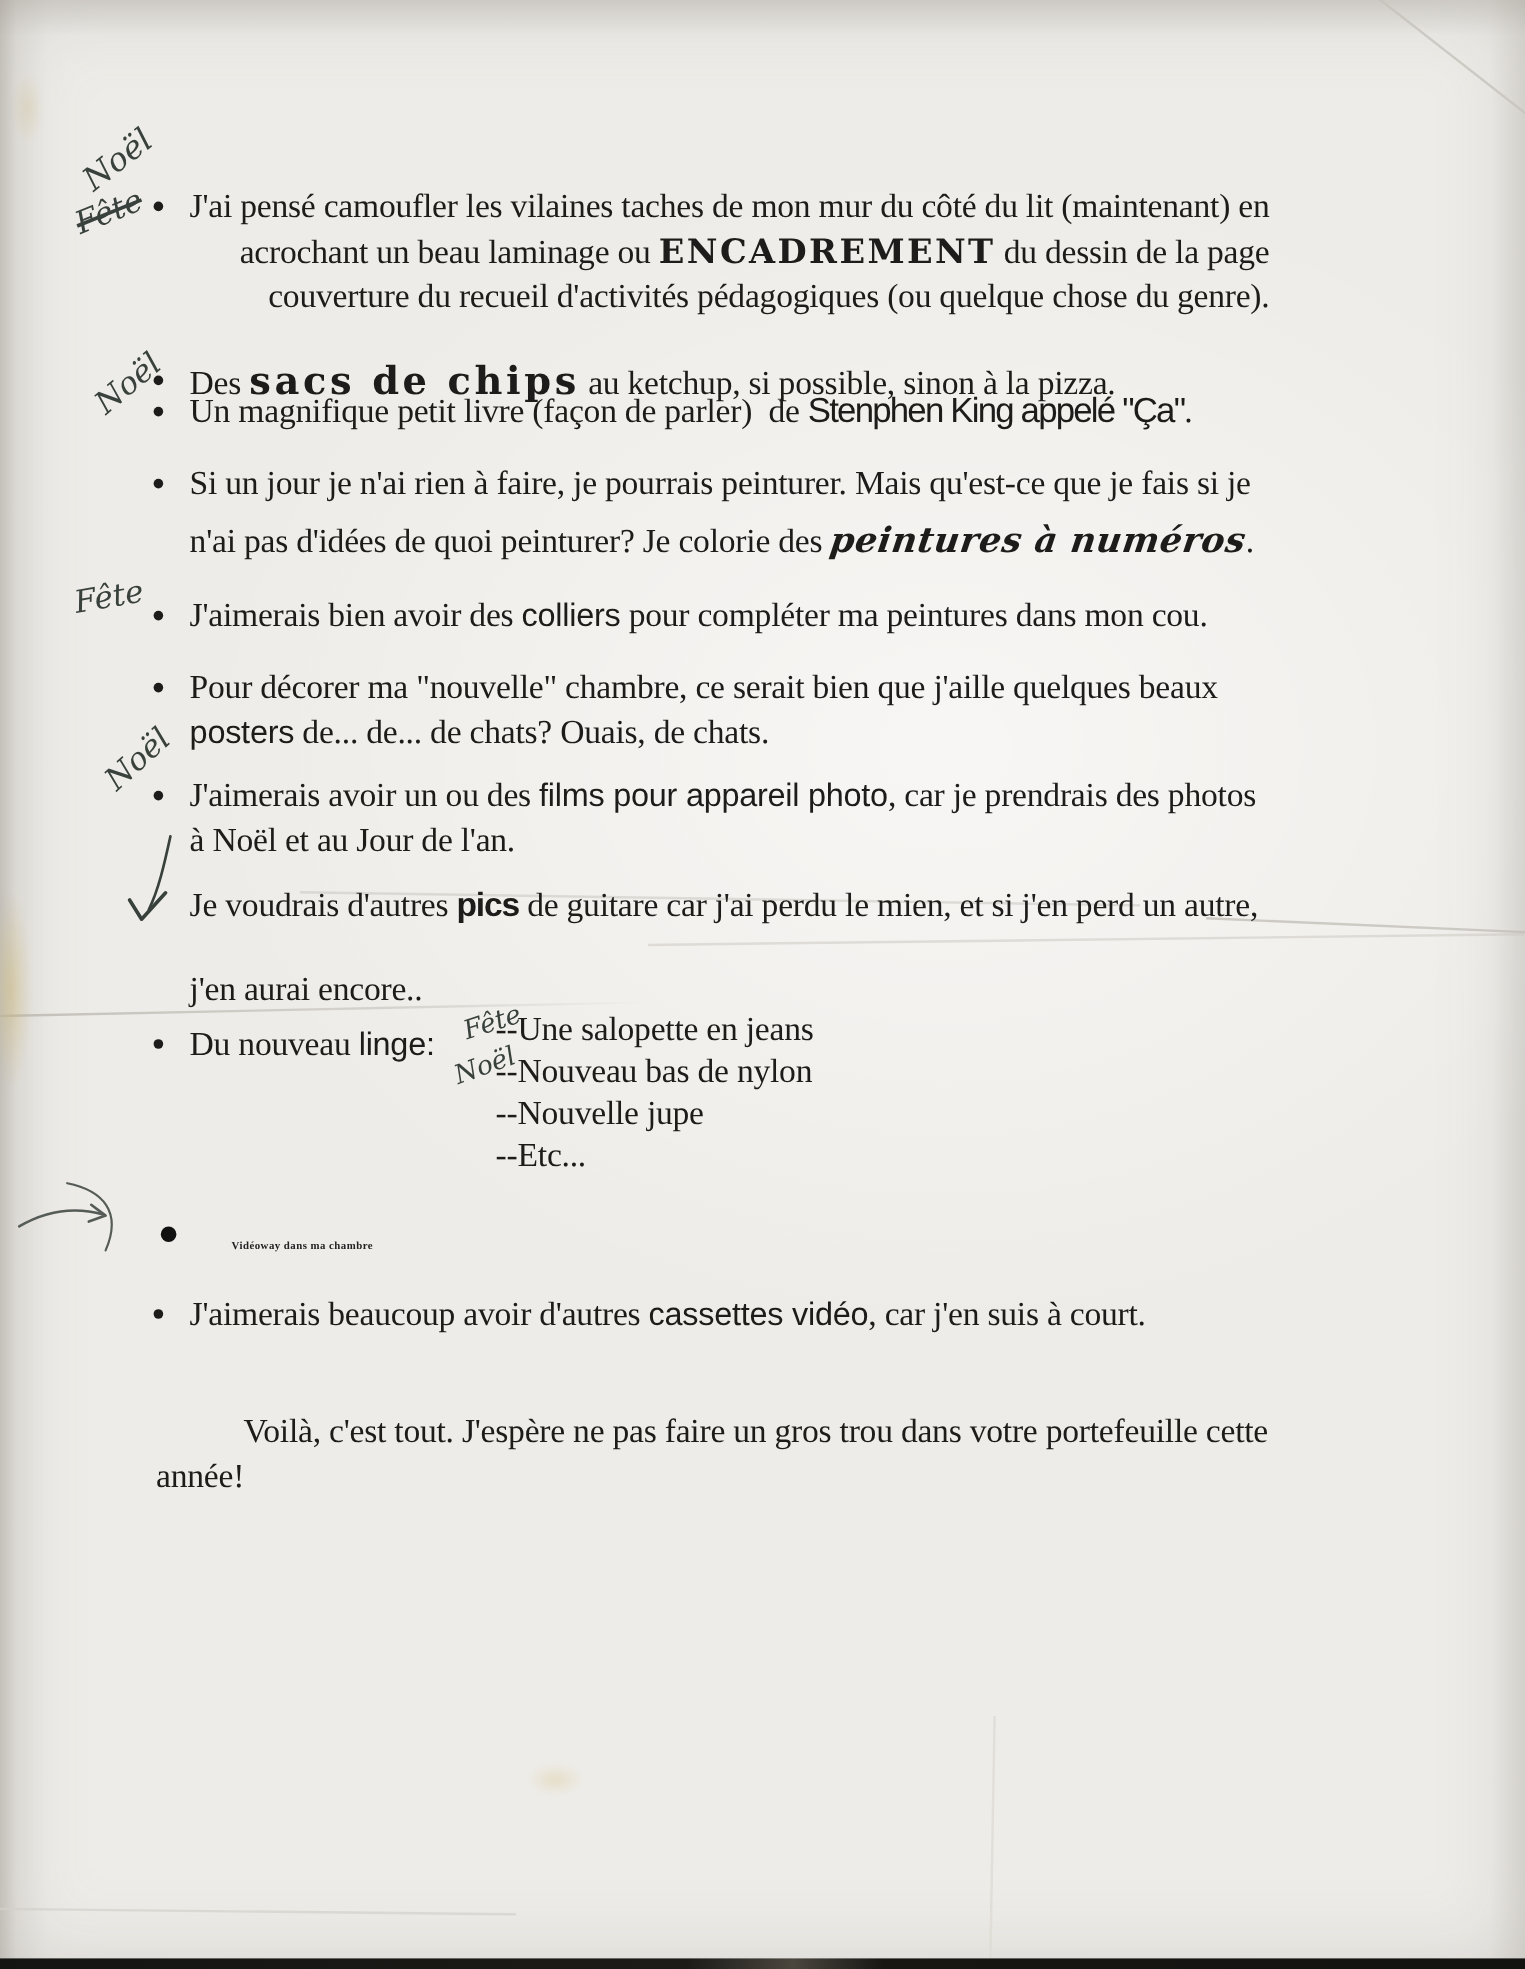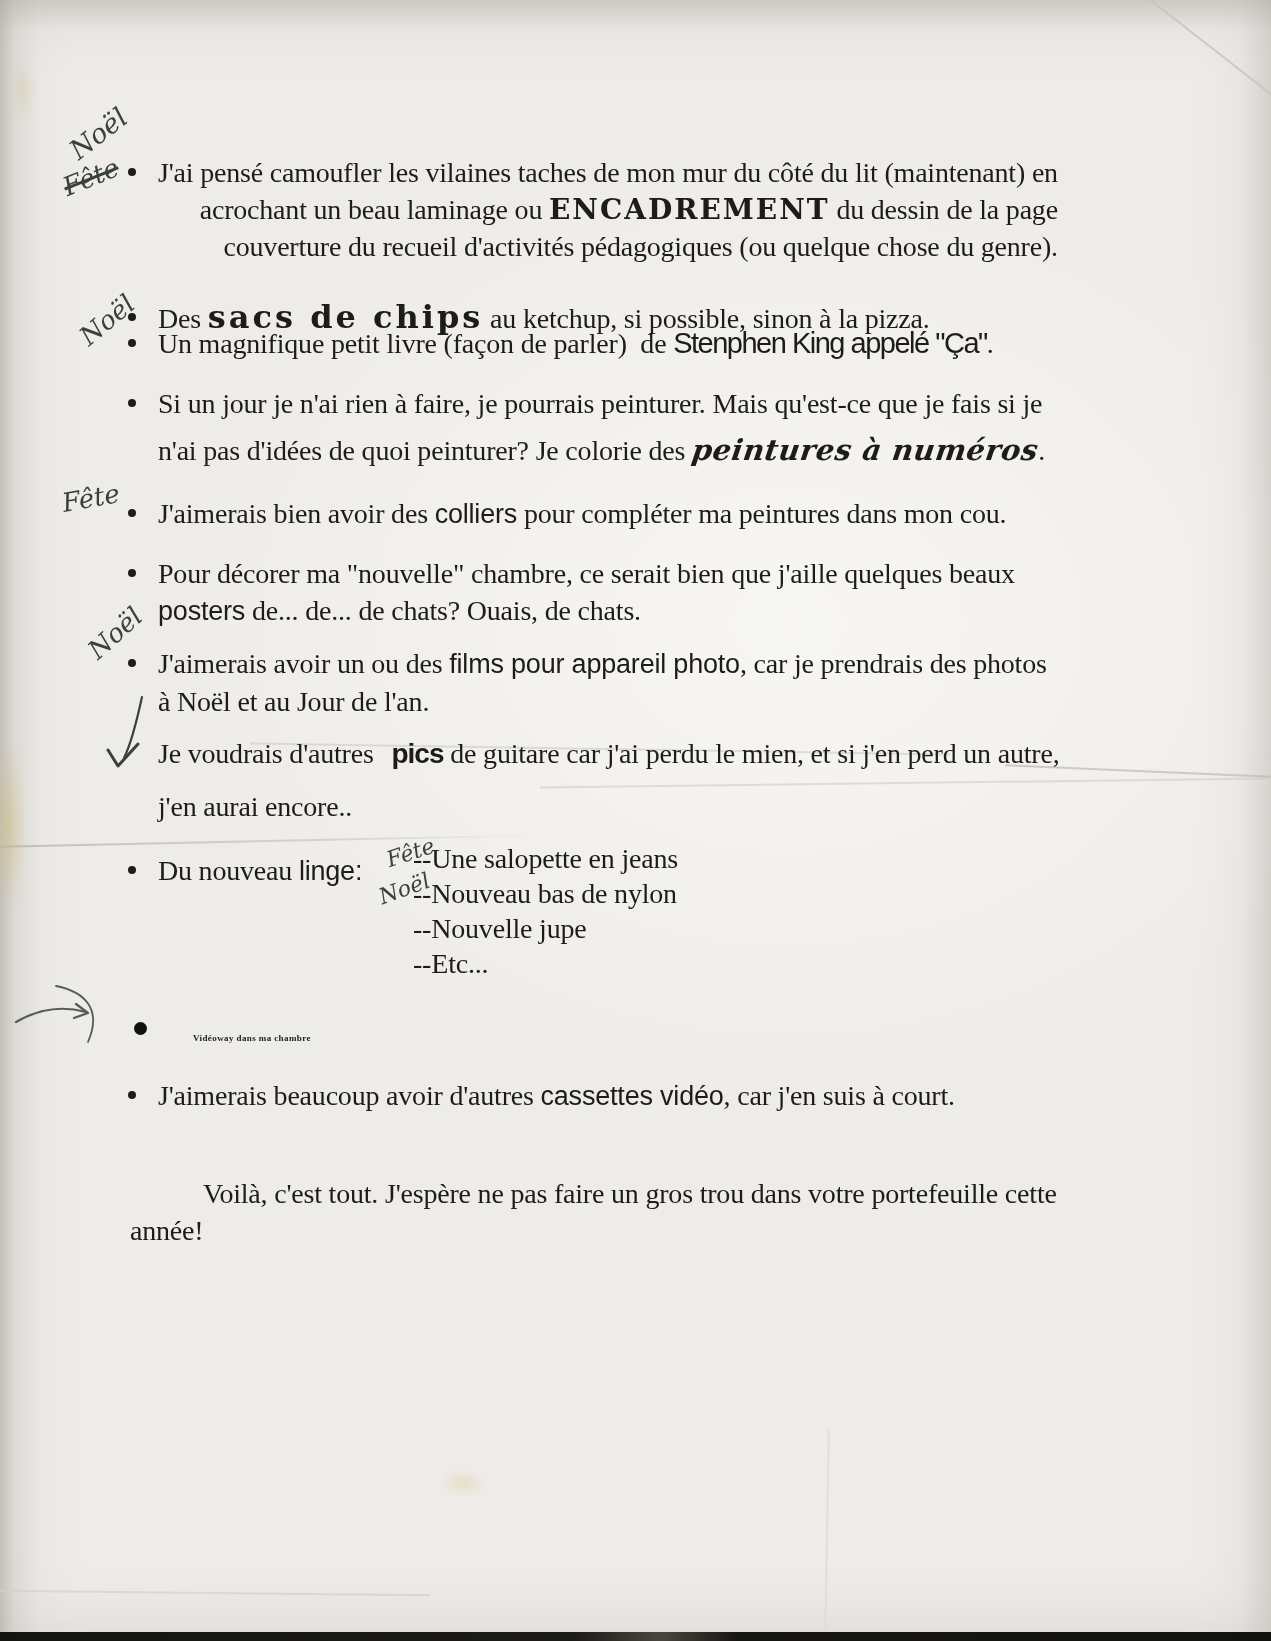--- a/index.html
+++ b/index.html
@@ -52,21 +52,21 @@
   }
   .script {
     display: inline-block;
     font-family: "DejaVu Serif", serif;
     font-style: italic; font-weight: bold;
     font-size: 29px; letter-spacing: 0.5px;
     transform: skewX(-8deg);
   }
   .impact {
     font-family: "Liberation Sans", sans-serif;
-    font-weight: bold; letter-spacing: -1px; font-size: 28px; margin-left: 11px;
+    font-weight: bold; letter-spacing: -1px; font-size: 28px;
   }
   .tiny-line {
     position: absolute; left: 193px; top: 1033px;
     font-family: "Liberation Serif", serif;
     font-size: 9px; font-weight: bold; letter-spacing: 0.4px;
     color: #222; white-space: pre;
   }
   .clothing { position: absolute; left: 413px; top: 841px; }
   .clothing .line { line-height: 35px; }
   .closing { position: absolute; left: 130px; top: 1130px; margin-top: 45px; }
@@ -175,21 +175,21 @@
   </div>
 
   <div class="item" style="top:645px;">
     <span class="dot"></span>
     <div class="line"><span>J'aimerais avoir un ou des </span><span class="sans">films pour appareil photo</span><span>, car je prendrais des photos</span></div>
     <div class="line"><span>à Noël et au Jour de l'an.</span></div>
   </div>
 
   <div class="item" style="top:735px;">
     <div class="line"><span>Je voudrais d'autres </span><span class="impact">pics</span><span> de guitare car j'ai perdu le mien, et si j'en perd un autre,</span></div>
-    <div class="line" style="margin-top:16px;"><span>j'en aurai encore..</span></div>
+    <div class="line" style="margin-top:33px;"><span>j'en aurai encore..</span></div>
   </div>
 
   <div class="item" style="top:852px;">
     <span class="dot"></span>
     <div class="line"><span>Du nouveau </span><span class="sans">linge:</span></div>
   </div>
 
   <div class="clothing">
     <div class="line">--Une salopette en jeans</div>
     <div class="line">--Nouveau bas de nylon</div>

